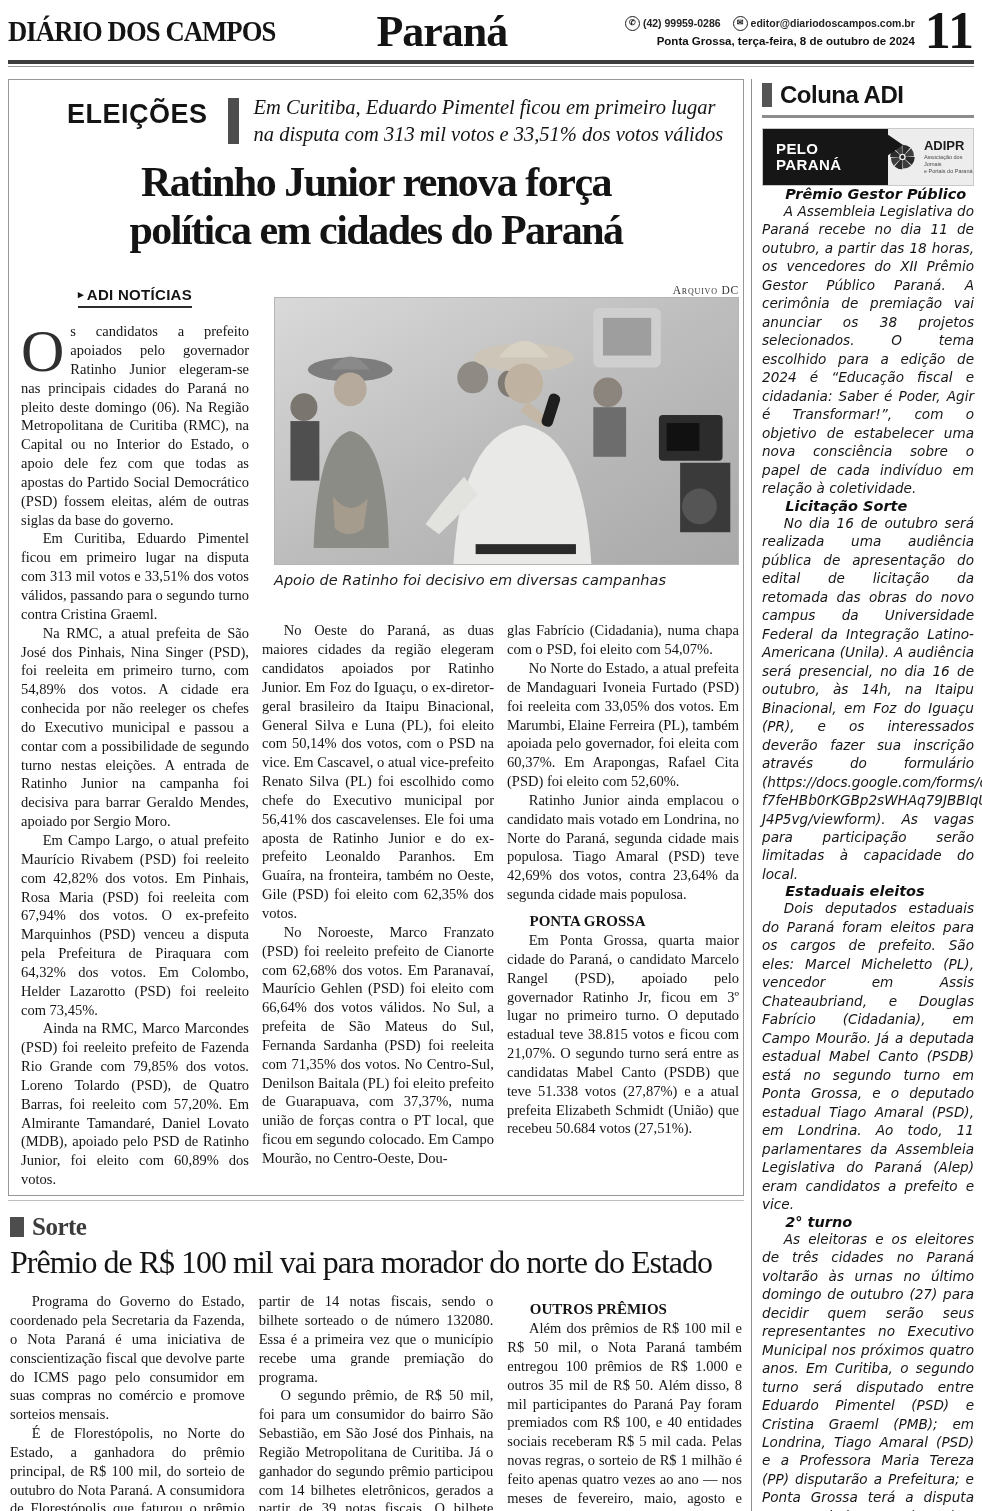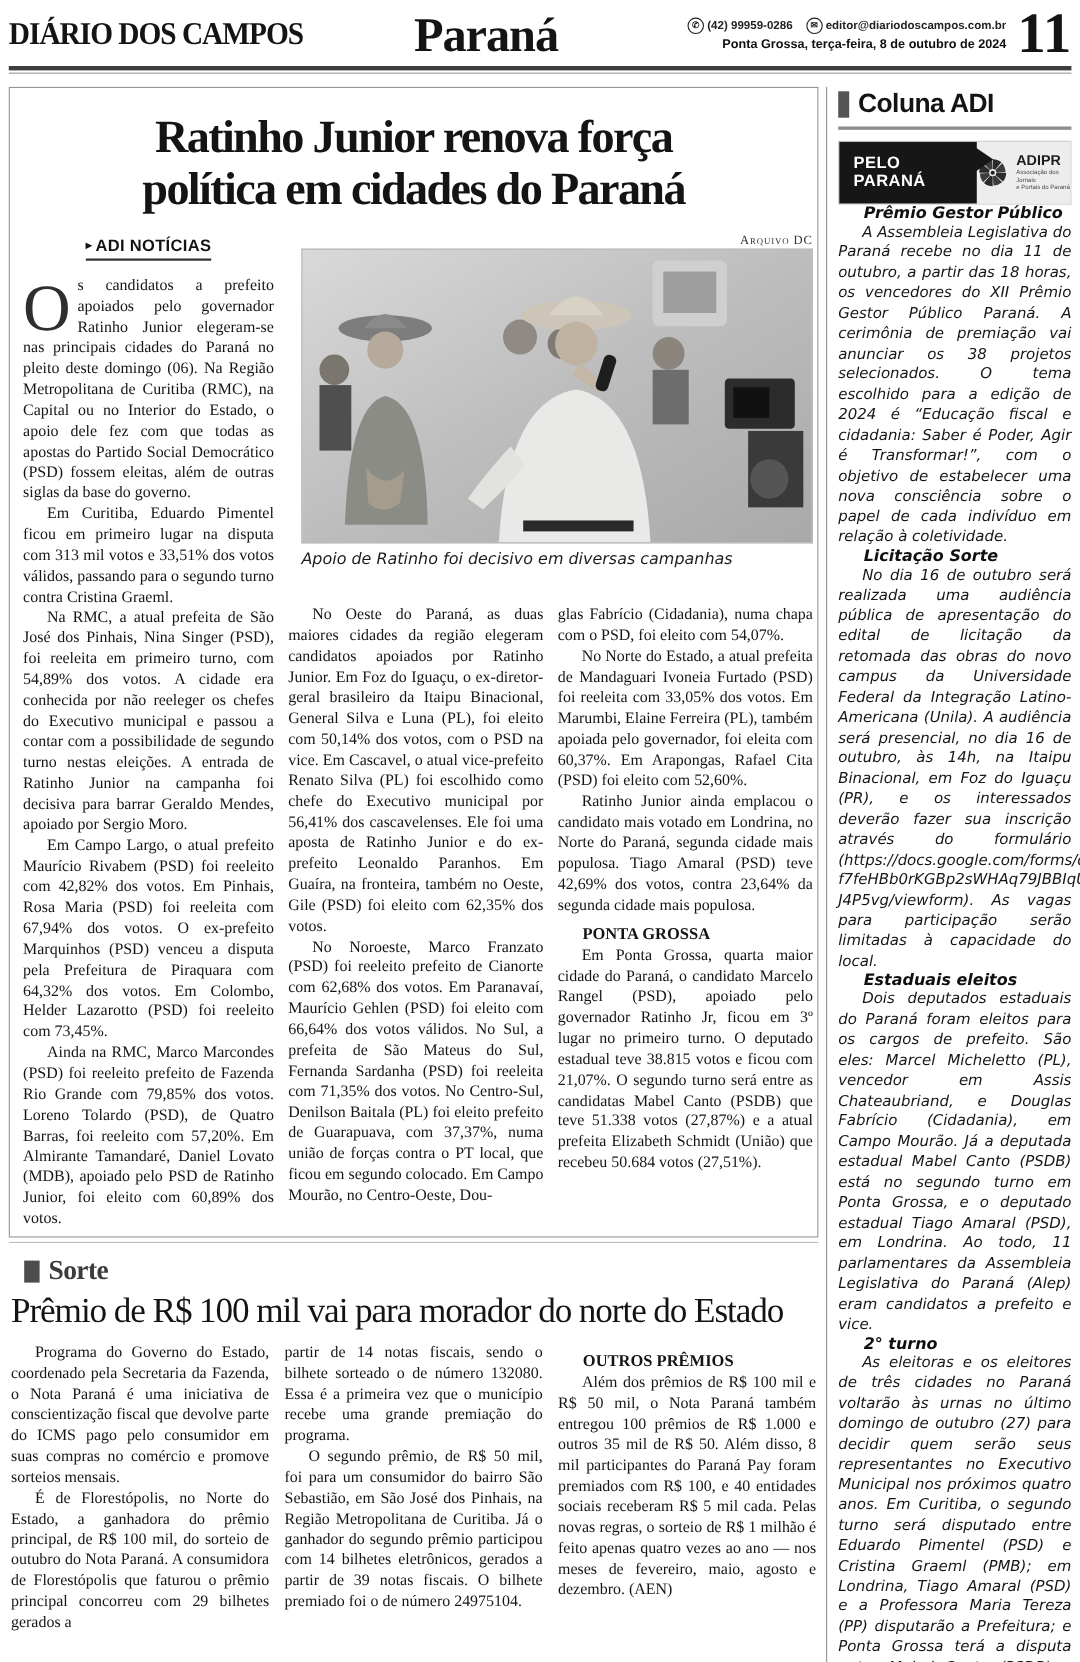--- a/index.html
+++ b/index.html
@@ -28,21 +28,21 @@
   .frame{display:flex;margin-top:12px;}
   .left-region{width:736px;flex:none;}
   .sidebar{flex:1;border-left:1px solid #8f8f8f;margin-left:7px;padding-left:10px;min-width:0;}
 
   
   .story-top{border:1px solid #979797;padding:10px 12px 6px 12px;}
   .kicker-row{display:flex;align-items:flex-start;margin:4px 0 2px 46px;}
   .kicker{font-family:"Liberation Sans",sans-serif;font-weight:800;font-size:27px;letter-spacing:.5px;line-height:1.5;}
   .kicker-bar{width:11px;height:46px;background:#4d4d4d;margin:4px 15px 0 20px;flex:none;}
   .deck{font-style:italic;font-size:20.5px;line-height:1.3;max-width:470px;}
-  .headline{text-align:center;font-weight:700;font-size:42px;line-height:1.13;letter-spacing:-1.5px;margin:12px 0 16px;}
+  .headline{text-align:center;font-weight:700;font-size:42px;line-height:1.13;letter-spacing:-1.5px;margin:12px 0 30px;}
 
   .story-grid{display:grid;grid-template-columns:228px 232px 232px;column-gap:13px;}
   .colA{grid-column:1;grid-row:1 / 3;}
   .photo-block{grid-column:2 / 4;grid-row:1;margin-left:12px;}
   .colB{grid-column:2;grid-row:2;}
   .colC{grid-column:3;grid-row:2;}
 
   .col-label{font-family:"Liberation Sans",sans-serif;font-weight:800;font-size:15px;letter-spacing:.3px;
     width:fit-content;margin:2px auto 14px;padding-bottom:3px;border-bottom:2.5px solid #2e2e2e;}
   .col-label .arr{font-size:11px;vertical-align:2px;margin-right:3px;}
@@ -53,21 +53,21 @@
   .subhead{font-weight:700;font-size:15px;margin:9px 0 1px;text-indent:1.5em;}
 
   .photo-credit{text-align:right;font-variant:small-caps;letter-spacing:.8px;font-size:11.5px;color:#333;margin-bottom:1px;}
   .photo{width:100%;height:268px;display:block;border:1px solid #b5b5b5;box-sizing:border-box;background:#cfcfcf;}
   .caption{font-family:"DejaVu Sans",sans-serif;font-style:italic;font-size:14.5px;color:#1d1d1d;margin:7px 0 12px;}
 
   .divider-thin{height:1px;background:#bdbdbd;margin:4px 0 0;}
 
   
   .sorte{padding:8px 2px 0 2px;}
-  .sorte-kicker-row{display:flex;align-items:center;gap:8px;margin:4px 12px 2px;}
+  .sorte-kicker-row{display:flex;align-items:center;gap:8px;margin:4px 0 2px;}
   .sorte-square{width:14px;height:20px;background:#4d4d4d;flex:none;}
   .sorte-kicker{font-weight:700;font-size:25px;color:#3c3c3c;letter-spacing:-.5px;}
   .sorte-headline{font-weight:400;font-size:32px;letter-spacing:-1px;margin:4px 0 12px;line-height:1.1;}
   .sorte-grid{display:grid;grid-template-columns:repeat(3,1fr);column-gap:14px;}
 
   
   .adi-title-row{display:flex;align-items:center;gap:8px;border-bottom:3px solid #8c8c8c;padding-bottom:6px;margin-top:2px;}
   .adi-square{width:10px;height:24px;background:#555;flex:none;}
   .adi-title{font-family:"Liberation Sans",sans-serif;font-weight:800;font-size:24px;letter-spacing:-.5px;}
   .banner{display:flex;height:56px;margin-top:10px;border:1px solid #c9c9c9;}
@@ -108,20 +108,25 @@
     </div>
   </div>
   <div class="mast-rule"></div>
   <div class="mast-rule2"></div>
 
   <div class="frame">
 
     <div class="left-region">
 
       <div class="story-top">
+        <div class="kicker-row">
+          <div class="kicker">ELEIÇÕES</div>
+          <div class="kicker-bar"></div>
+          <div class="deck">Em Curitiba, Eduardo Pimentel ficou em primeiro lugar na disputa com 313 mil votos e 33,51% dos votos válidos</div>
+        </div>
 
         <div class="headline">
           <div>Ratinho Junior renova força</div>
           <div>política em cidades do Paraná</div>
         </div>
 
         <div class="story-grid">
 
           <div class="colA body">
             <div class="col-label">

